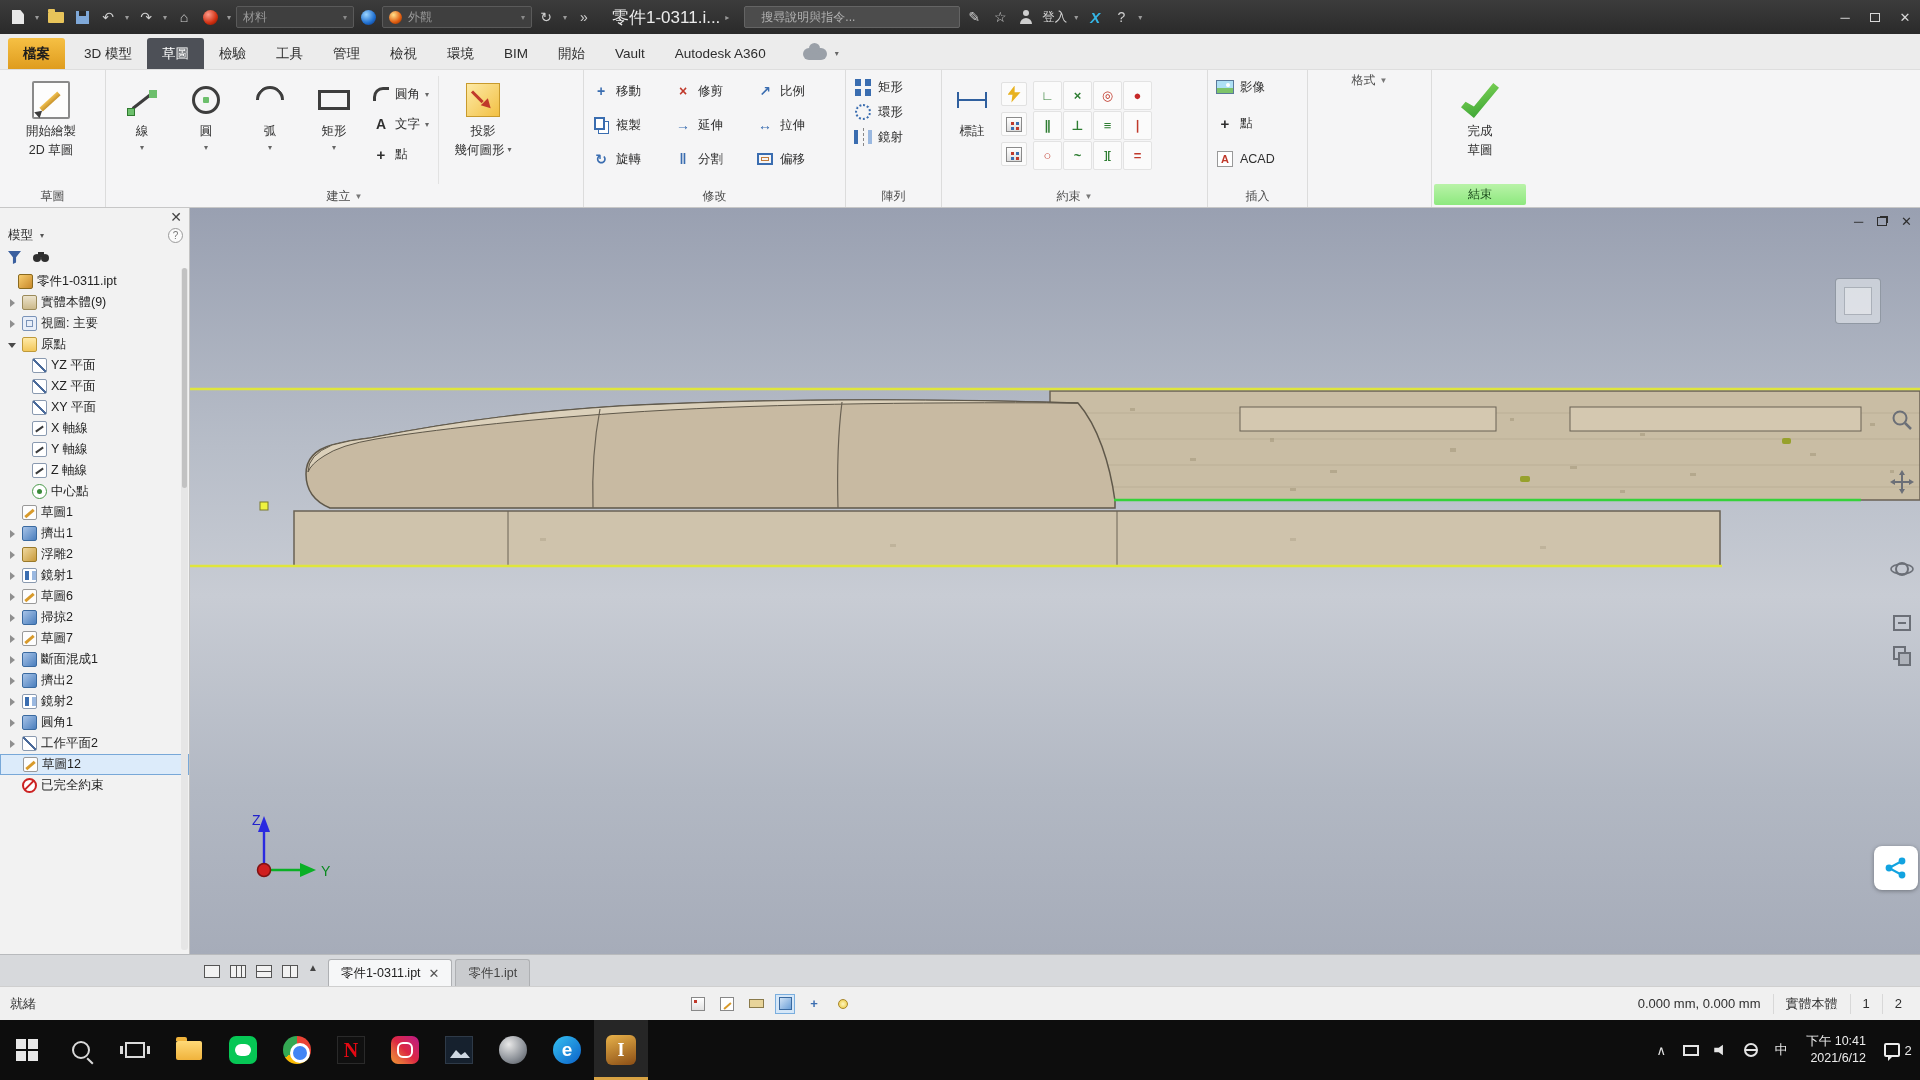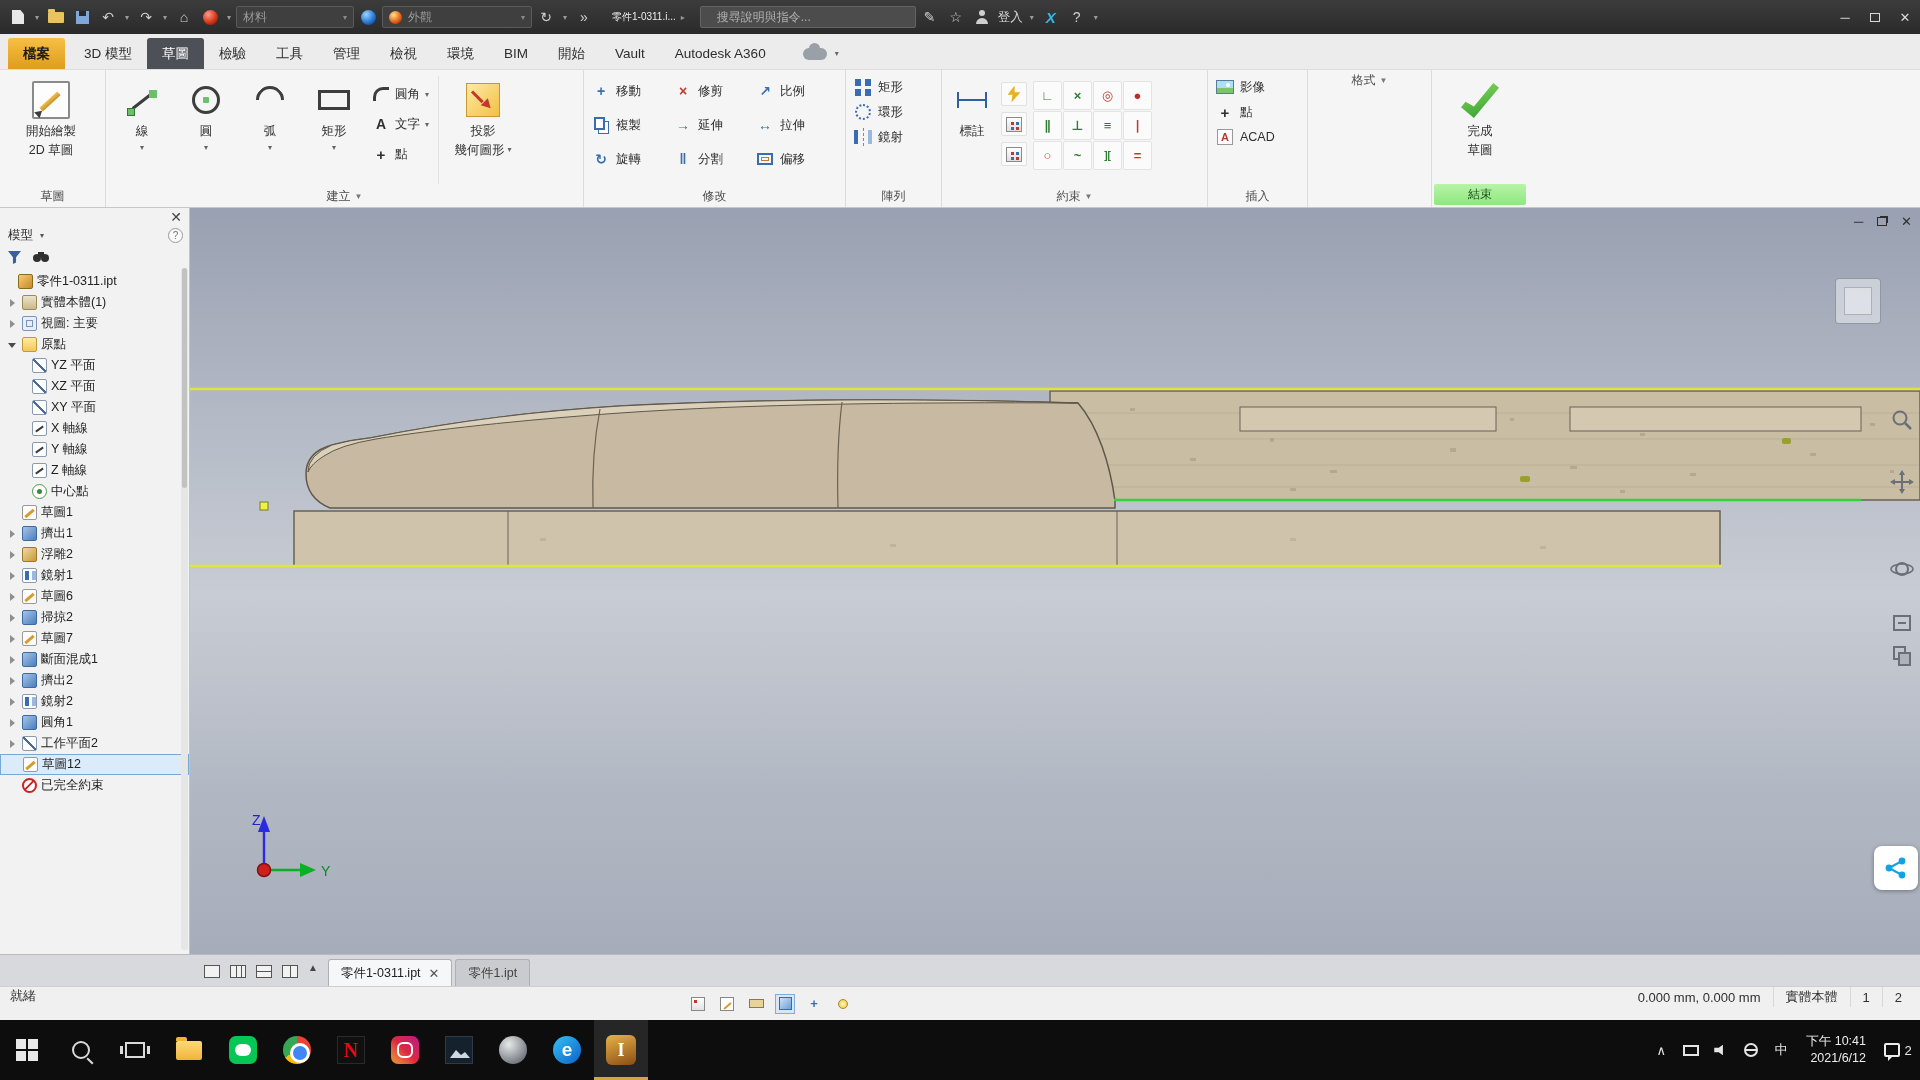--- a/index.html
+++ b/index.html
@@ -9,21 +9,21 @@
 
 .titlebar{position:absolute;top:0;left:0;width:1920px;height:34px;background:linear-gradient(#3c3c3c,#2a2a2a);display:flex;align-items:center;gap:2px;padding-left:6px;color:#d6d6d6;z-index:50}
 .tbi{width:24px;height:24px;display:flex;align-items:center;justify-content:center;font-size:14px;color:#cfcfcf}
 .tb-car{font-size:8px;color:#9a9a9a;width:10px;text-align:center}
 .tb-select{height:22px;background:#3f3f3f;border:1px solid #5a5a5a;border-radius:2px;color:#9a9a9a;display:flex;align-items:center;gap:6px;padding:0 6px;font-size:12px}
 .tb-select .car{font-size:8px;color:#8a8a8a;margin-left:auto}
 .msel{width:118px}.asel{width:150px}
 .ball{width:13px;height:13px;border-radius:50%;background:radial-gradient(circle at 35% 30%,#ffe08a,#e05c10 60%,#7a2a00);flex:none}
 .ball2{width:15px;height:15px;border-radius:50%;background:radial-gradient(circle at 35% 30%,#9ad4ff,#1f6fd0 60%,#0a2a70);flex:none}
 .ball3{width:15px;height:15px;border-radius:50%;background:radial-gradient(circle at 35% 30%,#ff9a8a,#d02f10 60%,#6a1200);flex:none}
-.tb-title{color:#ececec;font-size:10px;margin-left:14px;white-space:nowrap}
+.tb-title{color:#ececec;font-size:17px;margin-left:14px;white-space:nowrap}
 .tb-search{width:216px;height:22px;background:#4c4c4c;border:1px solid #646464;border-radius:2px;display:flex;align-items:center;margin-left:10px}
 .tb-search input{flex:1;background:transparent;border:0;outline:none;color:#cfcfcf;font-size:12px;padding:0 16px;font-family:inherit}
 .tb-search input::placeholder{color:#b0b0b0}
 .signin{color:#d5d5d5;font-size:12.5px;margin:0 2px}
 .xlogo{color:#35b5e5;font-weight:bold;font-style:italic;font-size:15px}
 .winbtns{margin-left:auto;display:flex;height:34px}
 .winbtn{width:30px;height:34px;display:flex;align-items:center;justify-content:center;color:#d8d8d8;font-size:13px}
 .maxsq{width:10px;height:9px;border:1px solid #d8d8d8}
 .pageic{width:12px;height:14px;background:#e8e8e8;clip-path:polygon(0 0,70% 0,100% 30%,100% 100%,0 100%)}
 .foldic{width:16px;height:11px;background:#e8c45a;border-radius:1px;position:relative}
@@ -57,21 +57,21 @@
 .sb{display:flex;align-items:center;gap:5px;font-size:12.5px;height:24px;padding:0 4px;color:#2f2f2f;white-space:nowrap}
 .vr{width:1px;background:#e2e2e2;align-self:stretch;margin:2px 5px}
 .mgrid{display:grid;grid-auto-flow:column;grid-template-rows:repeat(3,34px);grid-template-columns:repeat(3,82px);align-items:center;padding-top:4px}
 .mi{display:flex;align-items:center;gap:6px;font-size:12.5px;padding-left:4px;color:#2f2f2f;white-space:nowrap}
 .icx{width:18px;height:18px;display:inline-flex;align-items:center;justify-content:center;font-size:14px;font-weight:bold;flex:none}
 .pcol{display:flex;flex-direction:column;gap:7px;padding-top:8px}
 .ccol{display:flex;flex-direction:column;gap:6px;padding:8px 3px 0 3px}
 .cbtn{width:26px;height:24px;display:flex;align-items:center;justify-content:center;border:1px solid #e1e1e1;background:#fbfbfb;border-radius:2px}
 .cgrid{display:grid;grid-template-columns:repeat(4,29px);grid-auto-rows:29px;gap:1px;padding-top:7px;margin-left:3px}
 .ci{display:flex;align-items:center;justify-content:center;border:1px solid #e3e3e3;background:#fbfbfb;border-radius:2px;font-size:13px;font-weight:bold}
-.irowcol{display:flex;flex-direction:column;gap:7px;padding-top:8px}
+.irowcol{display:flex;flex-direction:column;gap:18px;padding-top:8px}
 .fcol{display:flex;flex-direction:column;gap:6px;padding-top:7px}
 .frow{display:flex;gap:8px;align-items:center;padding-left:4px}
 .fitem{display:flex;align-items:center;gap:5px;font-size:12.5px;color:#2f2f2f;white-space:nowrap}
 
 
 .ig-sketch{width:38px;height:38px;background:#fdfdfd;border:2px solid #8a8a8a;border-radius:2px;position:relative}
 .ig-sketch::before{content:"";position:absolute;left:4px;top:16px;width:24px;height:5px;background:linear-gradient(#f0c050,#c8922a);transform:rotate(-42deg)}
 .ig-sketch::after{content:"";position:absolute;left:2px;top:26px;border-left:7px solid #3d3d3d;border-top:4px solid transparent;border-bottom:4px solid transparent;transform:rotate(-42deg)}
 .ig-line{width:30px;height:30px;position:relative}
 .ig-line::before{content:"";position:absolute;left:3px;top:14px;width:26px;height:3px;background:#3d3d3d;transform:rotate(-38deg)}
@@ -166,21 +166,21 @@
 .dtic{width:16px;height:13px;border:1px solid #555;position:relative;background:#f2f2f2}
 .dtic.g2::after{content:"";position:absolute;left:50%;top:0;bottom:0;width:1px;background:#555}
 .dtic.g3::after{content:"";position:absolute;left:0;right:0;top:50%;height:1px;background:#555}
 .dtic.g4::after{content:"";position:absolute;left:33%;top:0;bottom:0;width:1px;background:#555;box-shadow:5px 0 0 #555}
 .dt-up{font-size:10px;color:#444;margin-bottom:7px}
 .dtab{height:27px;display:flex;align-items:center;gap:8px;padding:0 12px;font-size:12.5px;color:#444;background:#c9cbce;border:1px solid #aeb0b3;border-bottom:none;border-radius:3px 3px 0 0;margin-right:3px}
 .dtab.active{background:#f6f7f8;color:#222}
 .dt-close{font-size:13px;color:#555}
 
 
-.statusbar{position:absolute;top:986px;left:0;width:1920px;height:34px;background:#f0f0f0;border-top:1px solid #cfcfcf;display:flex;align-items:flex-start;font-size:13px;color:#2f2f2f;z-index:42}
+.statusbar{position:absolute;top:986px;left:0;width:1920px;height:34px;background:#f0f0f0;border-top:1px solid #cfcfcf;display:flex;align-items:center;font-size:13px;color:#2f2f2f;z-index:42}
 .sb-left{padding-left:10px}
 .sb-icons{position:absolute;left:688px;display:flex;gap:9px;align-items:center;height:100%}
 .sbi{width:20px;height:20px;border:1px solid transparent;display:flex;align-items:center;justify-content:center}
 .sbi.hl{background:#d5e7f8;border-color:#7aaede}
 .sbi-grid{width:14px;height:14px;background:linear-gradient(#fff,#e2e2e2);border:1px solid #888;position:relative}
 .sbi-grid::after{content:"";position:absolute;left:2px;top:2px;width:3px;height:3px;background:#c0392b}
 .sbi-pen{width:14px;height:14px;background:#fff;border:1px solid #888;position:relative}
 .sbi-pen::after{content:"";position:absolute;left:2px;top:7px;width:9px;height:2px;background:#d89a2a;transform:rotate(-40deg)}
 .sbi-rul{width:15px;height:9px;background:#e8d49a;border:1px solid #8a7a4a}
 .sbi-cube{width:13px;height:13px;background:linear-gradient(135deg,#cfe2f5,#6a9fd8);border:1px solid #3a6aa0}
@@ -573,21 +573,21 @@
   </div>
   <div class="tree">
     <div class="trow">
         <span class="exp"></span>
         <span class="tico i-part"></span>
         <span>零件1-0311.ipt</span>
       </div>
     <div class="trow ind1">
         <span class="exp closed"></span>
         <span class="tico i-solid"></span>
-        <span>實體本體(1)</span>
+        <span>實體本體(9)</span>
       </div>
     <div class="trow ind1">
         <span class="exp closed"></span>
         <span class="tico i-view"></span>
         <span>視圖: 主要</span>
       </div>
     <div class="trow ind1">
         <span class="exp open"></span>
         <span class="tico i-folder"></span>
         <span>原點</span>

